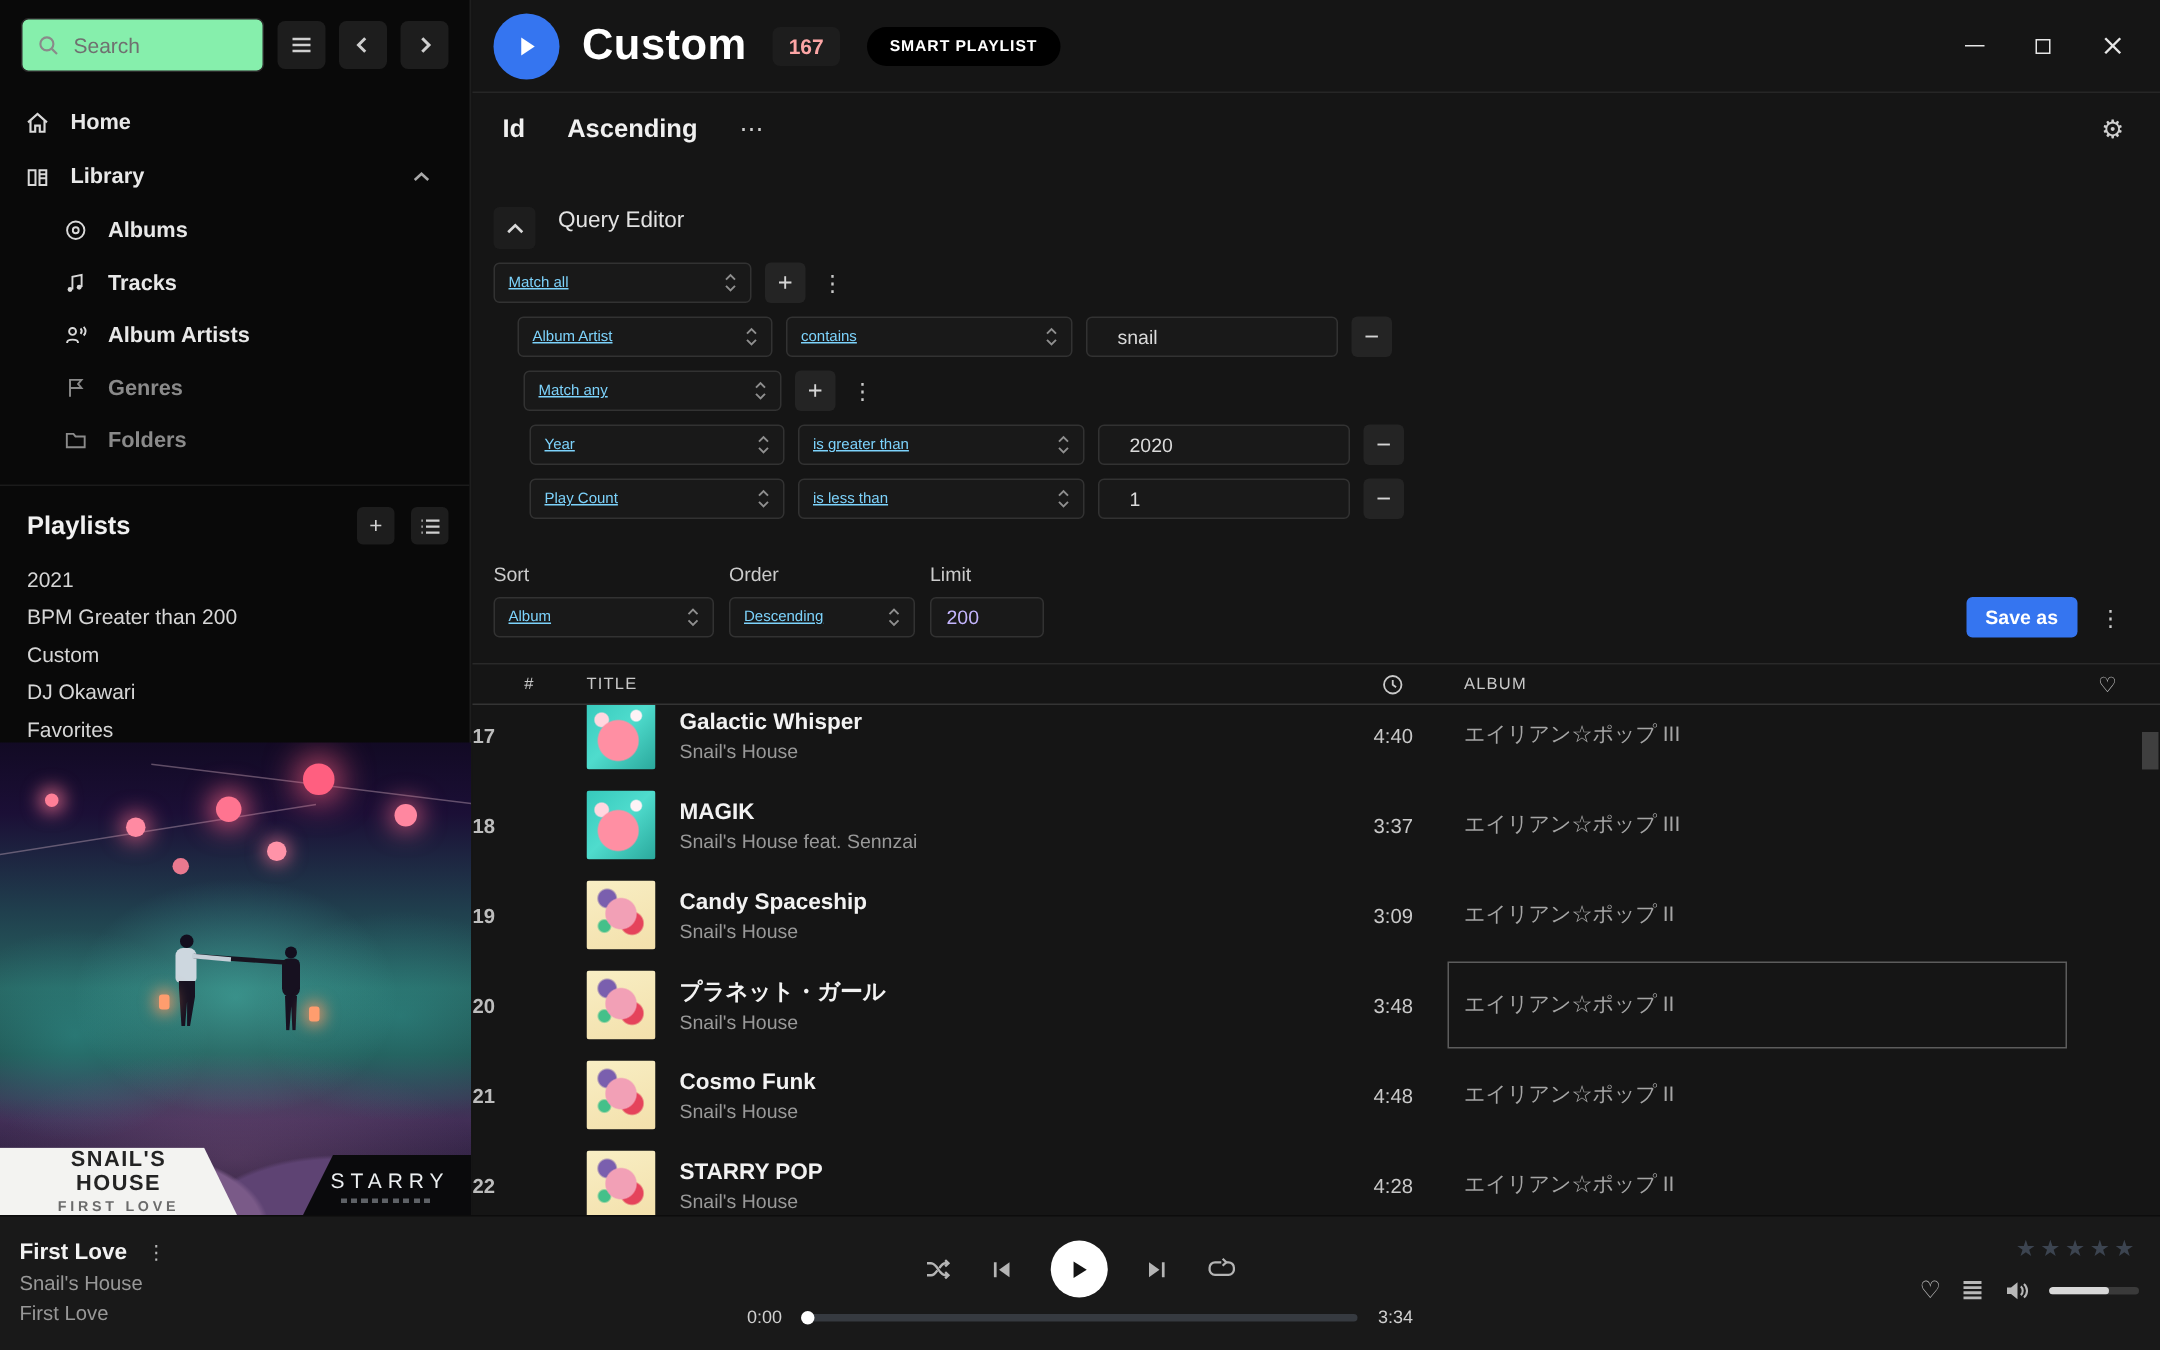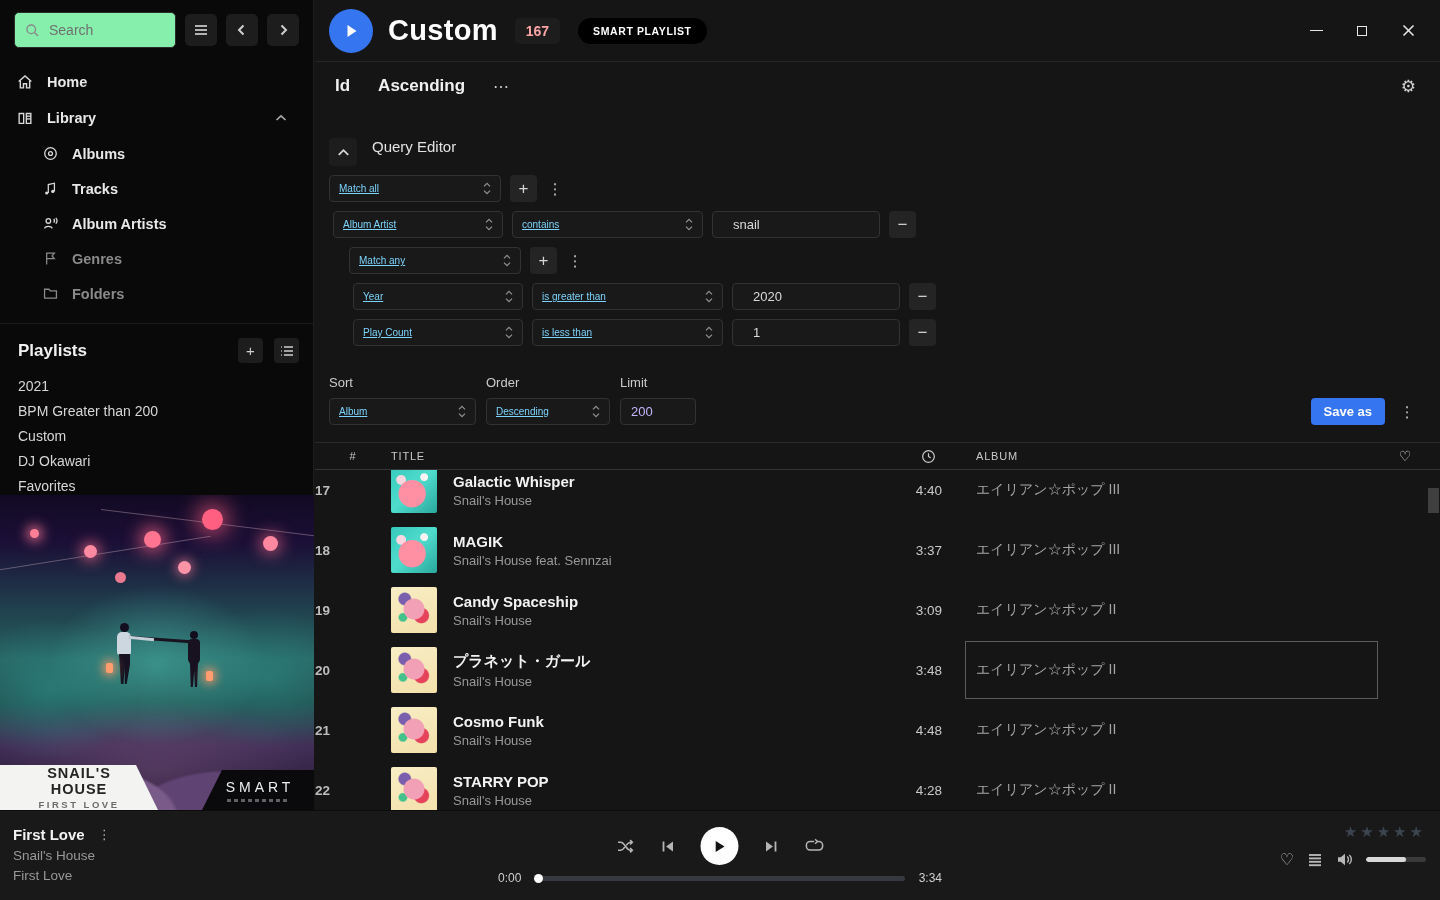--- a/index.html
+++ b/index.html
@@ -92,21 +92,21 @@
   .toolbar { position:relative; height:48px; display:flex; align-items:center; gap:28px; padding-left:20px; }
   .tb-link { font-size:17px; font-weight:700; color:#f0f0f0; cursor:pointer; }
   .tb-more { font-size:16px; color:#cfcfcf; cursor:pointer; letter-spacing:1px; }
   .gear { position:absolute; right:24px; font-size:17px; color:#d0d0d0; cursor:pointer; }
 
   .query { padding-left:14px; }
   .q-head { display:flex; align-items:flex-start; gap:15px; margin-top:28px; }
   .collapse-btn { width:28px; height:28px; background:#1d1d1d; border-radius:4px; display:flex; align-items:center; justify-content:center; color:#d9d9d9; cursor:pointer; }
   .q-title { font-size:15px; color:#e2e2e2; }
   .q-row { display:flex; align-items:center; gap:9px; margin-top:9px; height:27px; }
-  .ind1 { margin-left:4px; } .ind2 { margin-left:20px; } .ind3 { margin-left:24px; }
+  .ind1 { margin-left:16px; } .ind2 { margin-left:20px; } .ind3 { margin-left:24px; }
   .sel { height:27px; background:#191919; border:1px solid #323232; border-radius:4px; display:flex; align-items:center; padding:0 9px; cursor:pointer; }
   .sel .lbl { font-size:10px; color:#7dd3fc; flex:1;text-decoration:underline; }
   .sel .spin { color:#8f8f8f; margin-left:8px; }
   .w-group { width:172px; } .w-field { width:170px; } .w-op { width:191px; }
   .qinput { width:168px; height:27px; background:#191919; border:1px solid #323232; border-radius:4px; color:#dadada; font-size:13px; font-family:inherit; padding:0 20px; outline:none; }
   .mini-btn { width:27px; height:27px; background:#242424; border-radius:4px; display:flex; align-items:center; justify-content:center; color:#d5d5d5; font-size:17px; cursor:pointer; flex:none; }
   .kebab { width:18px; text-align:center; color:#c9c9c9; font-size:15px; cursor:pointer; }
 
   .sort-row { position:relative; display:flex; gap:10px; margin-top:29px; padding-right:24px; }
   .sr-col { display:flex; flex-direction:column; }
@@ -332,21 +332,21 @@
       <div class="arm-link"></div>
       <div class="arm-light"></div>
       <div class="hand-lantern hl1"></div>
       <div class="hand-lantern hl2"></div>
       <div class="rocks"></div>
       <div class="banner">
         <div class="b1">SNAIL'S HOUSE</div>
         <div class="b2">FIRST LOVE</div>
       </div>
       <div class="label-strip">
-        <div class="t">SMART</div>
+        <div class="t">STARRY</div>
         <div class="sub"></div>
       </div>
     </div>
   </div>
 
   <div class="main">
 
     <div class="m-header">
       <div class="play-circle">
         <svg width="15" height="16" viewBox="0 0 15 16">

